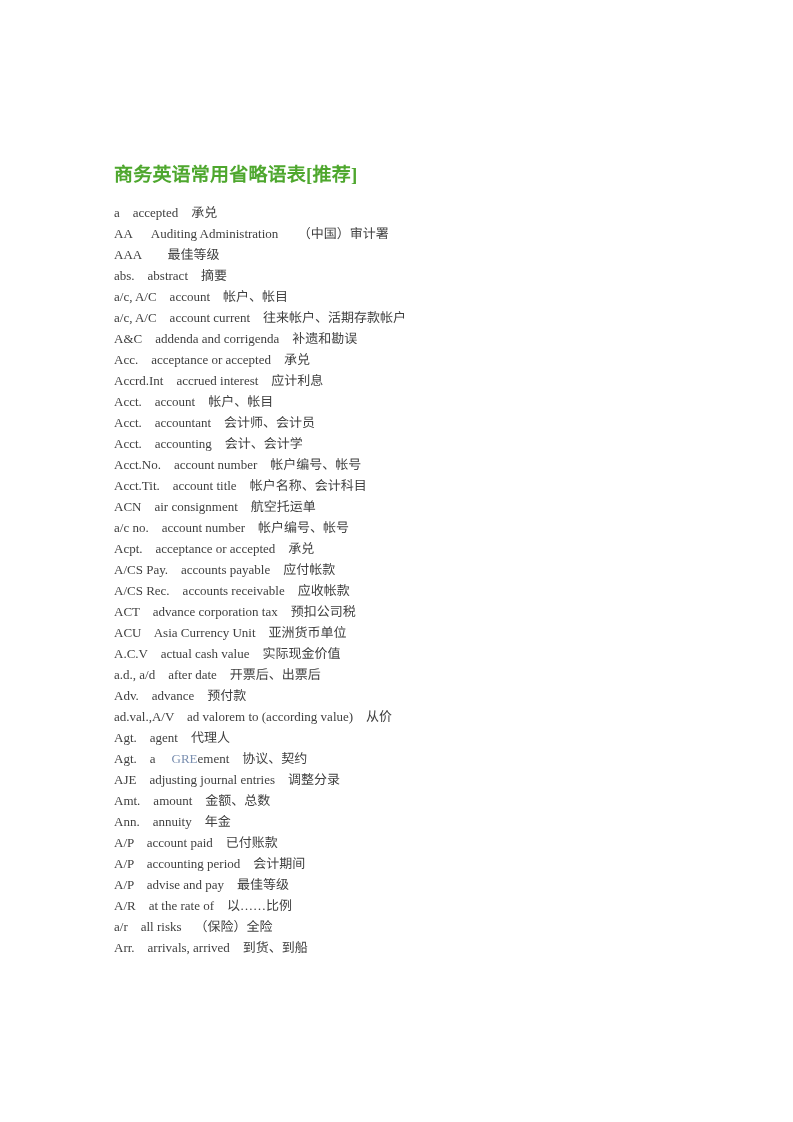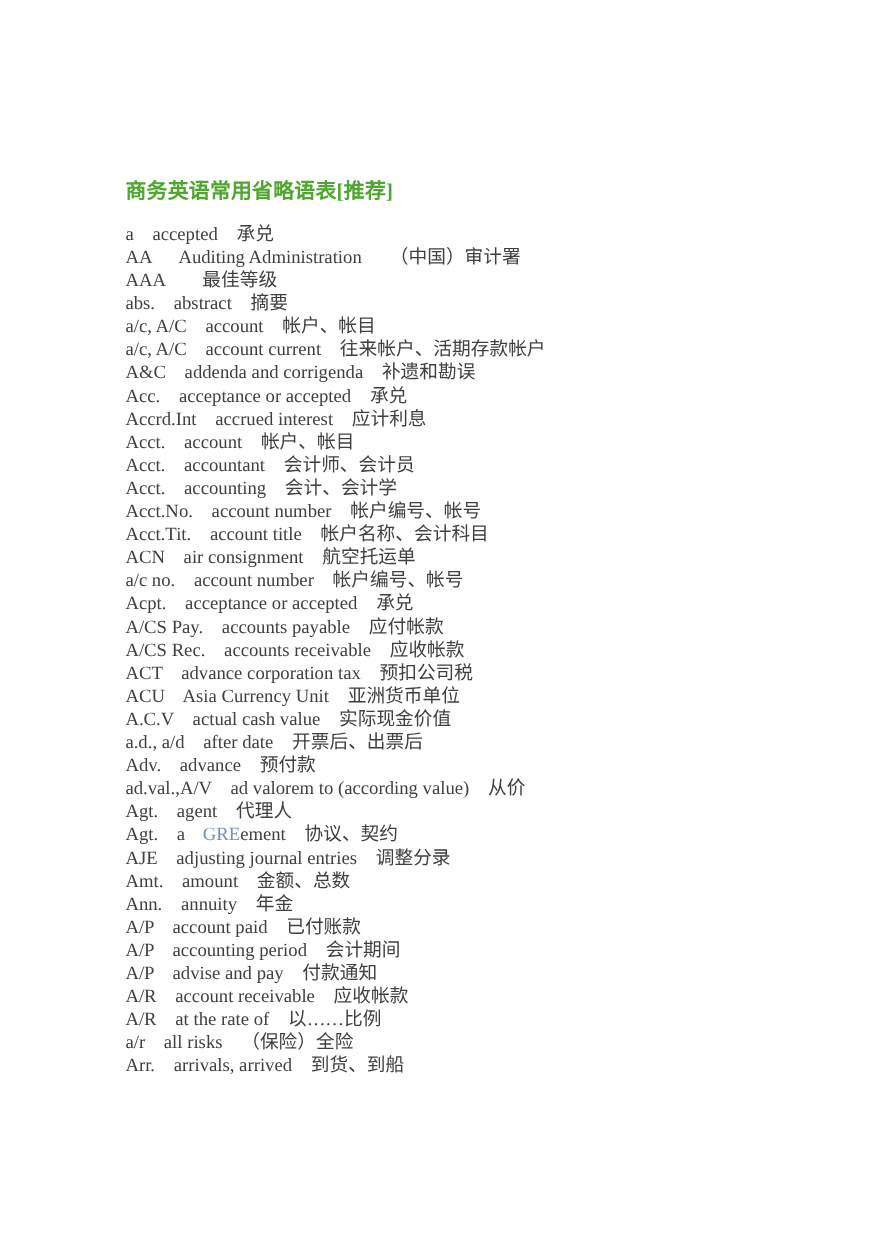--- a/index.html
+++ b/index.html
@@ -43,21 +43,21 @@
     white-space: nowrap;
   }
 
   .entry-list {
     margin: 0;
     padding: 0;
     list-style: none;
   }
 
   .entry {
-    font-size: 17px;
+    font-size: 13px;
     line-height: 21px;
     white-space: pre;
     color: #3f3f3f;
     margin: 0;
   }
 
   .hl-gre {
     color: #7a8fb0;
   }
 </style>
@@ -95,21 +95,20 @@
         <li class="entry"><span>a.d., a/d    after date    开票后、出票后</span></li>
         <li class="entry"><span>Adv.    advance    预付款</span></li>
         <li class="entry"><span>ad.val.,A/V    ad valorem to (according value)    从价</span></li>
         <li class="entry"><span>Agt.    agent    代理人</span></li>
         <li class="entry"><span>Agt.    a</span><span class="hl-gre" style="color: rgb(122, 143, 176); margin-left: 16px;">GRE</span><span>ement    协议、契约</span></li>
         <li class="entry"><span>AJE    adjusting journal entries    调整分录</span></li>
         <li class="entry"><span>Amt.    amount    金额、总数</span></li>
         <li class="entry"><span>Ann.    annuity    年金</span></li>
         <li class="entry"><span>A/P    account paid    已付账款</span></li>
         <li class="entry"><span>A/P    accounting period    会计期间</span></li>
-        <li class="entry"><span>A/P    advise and pay    付款通知</span></li>
-        <li class="entry"><span>A/R    account receivable    应收帐款</span></li>
+        <li class="entry"><span>A/P    advise and pay    最佳等级</span></li>
         <li class="entry"><span>A/R    at the rate of    以……比例</span></li>
         <li class="entry"><span>a/r    all risks    （保险）全险</span></li>
         <li class="entry"><span>Arr.    arrivals, arrived    到货、到船</span></li>
       </ul>
 
   </div>
 </div>
 
 </body></html>

